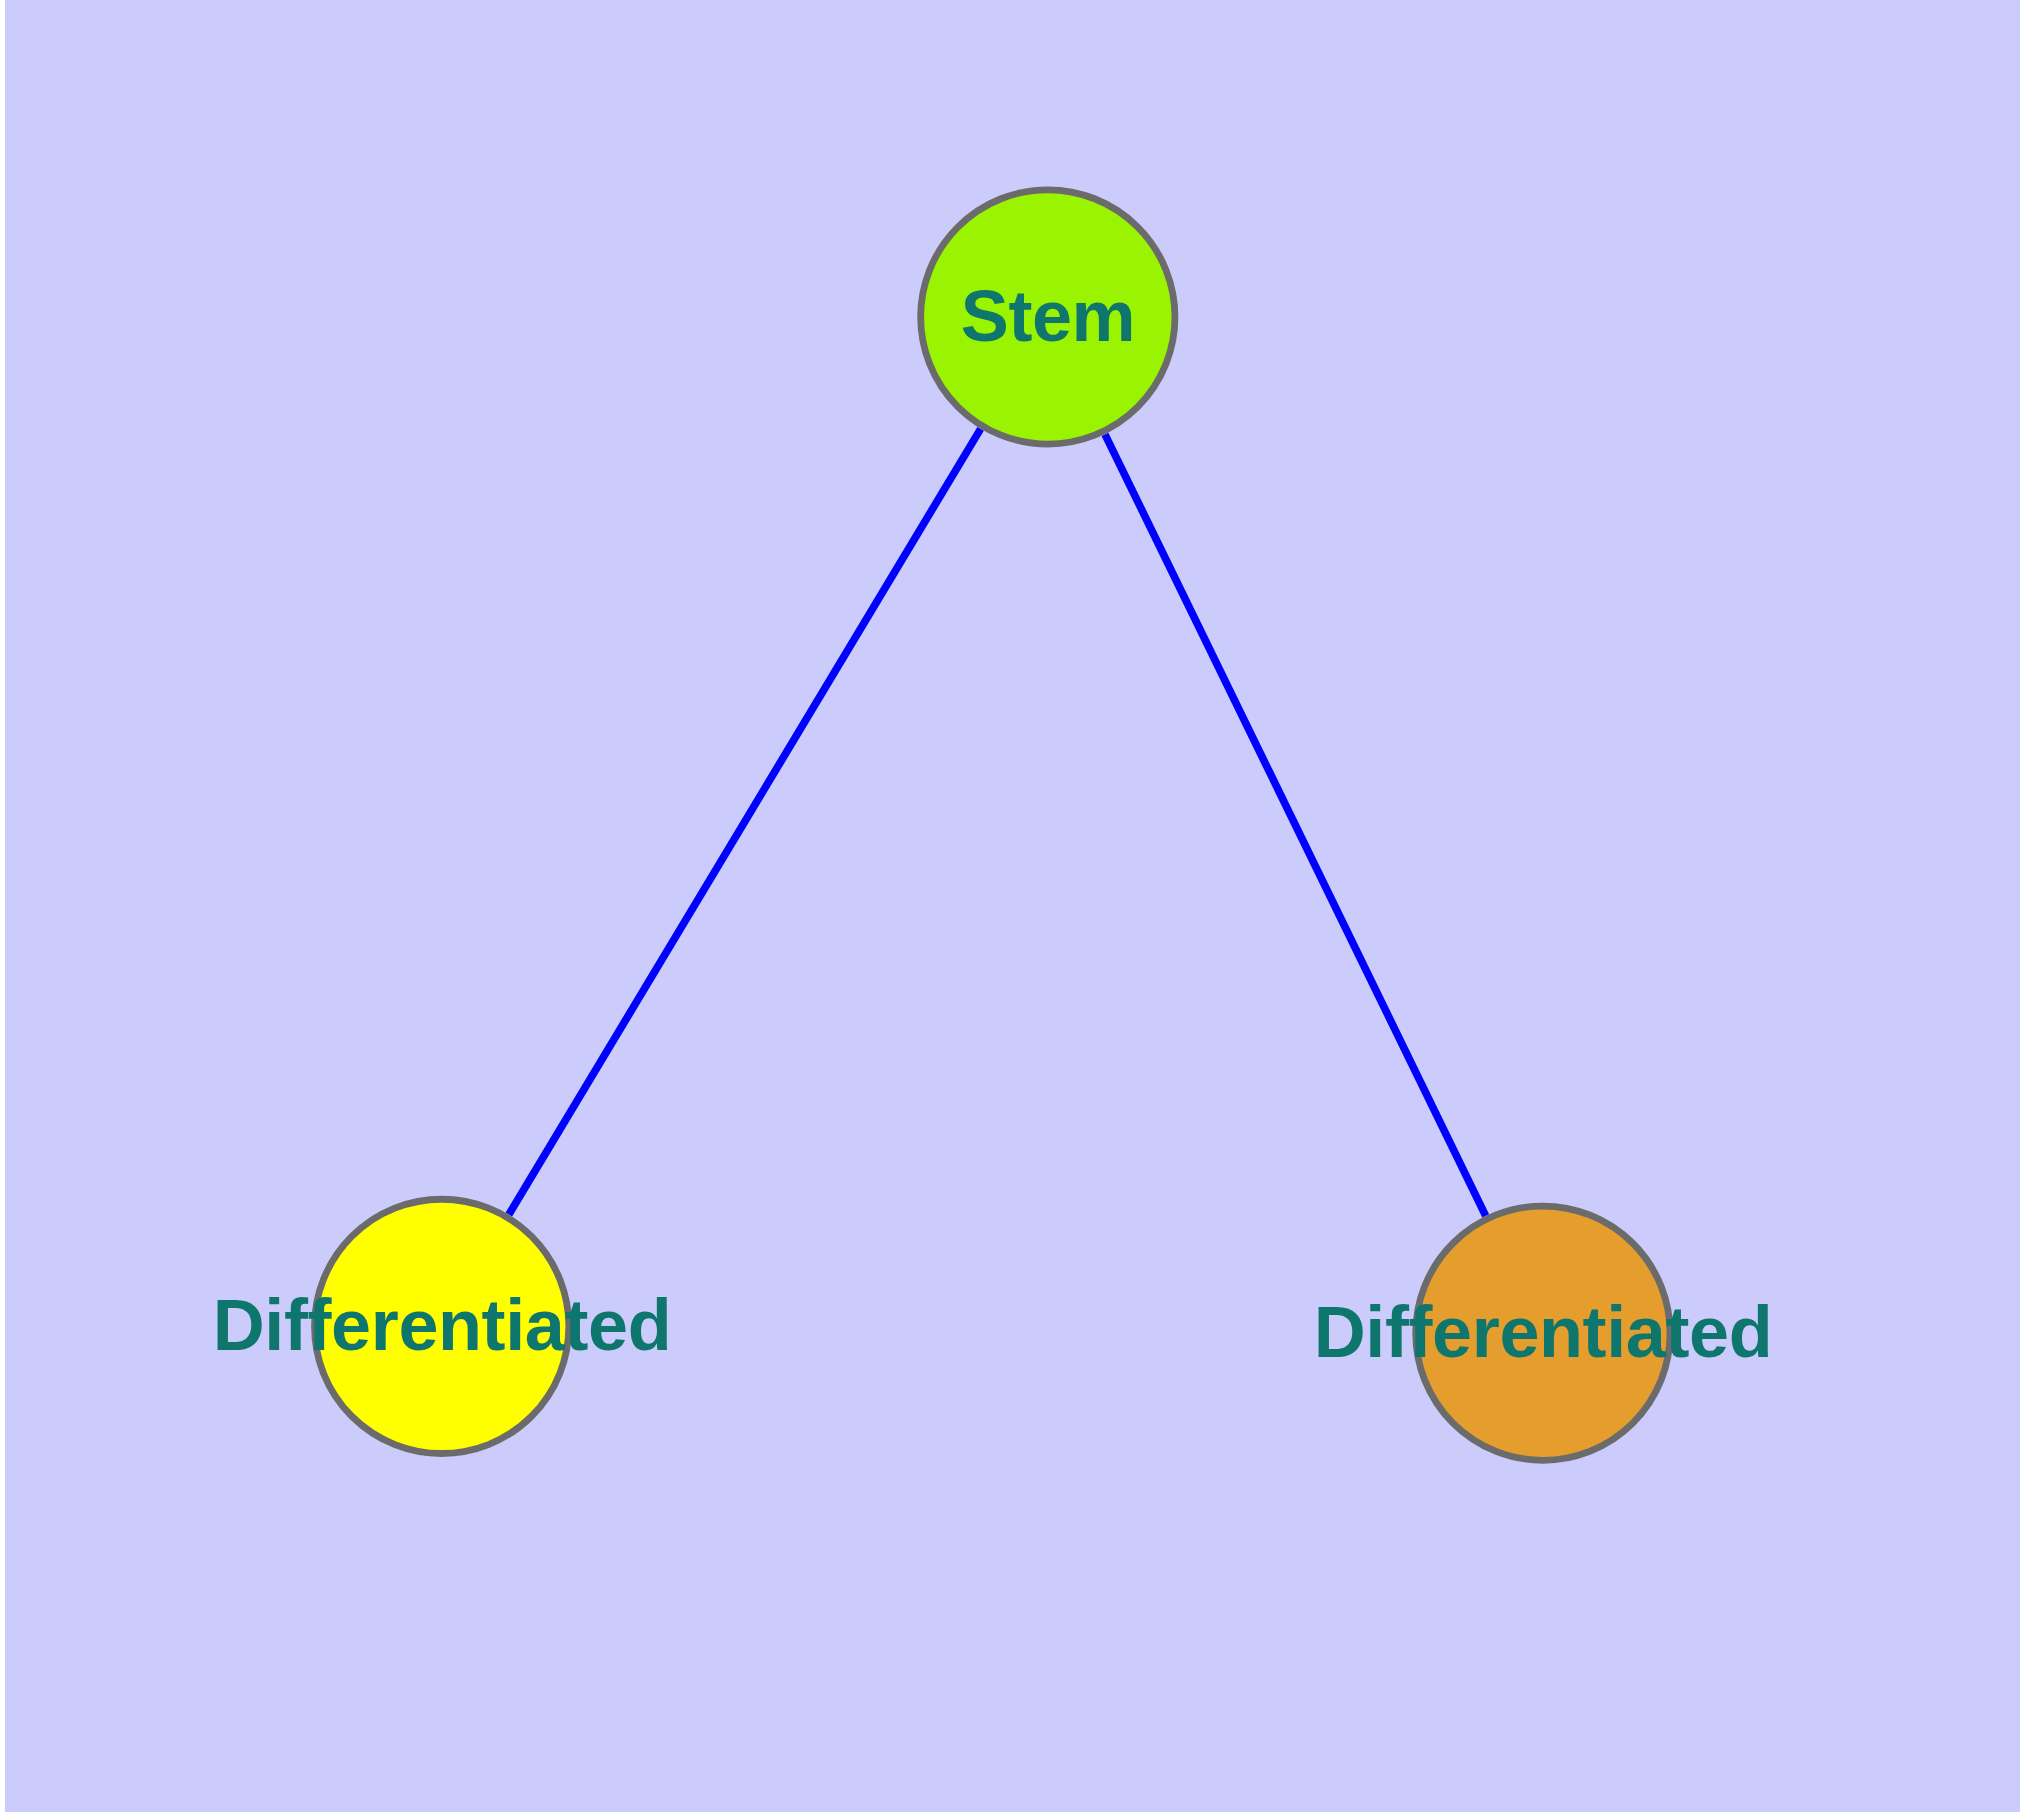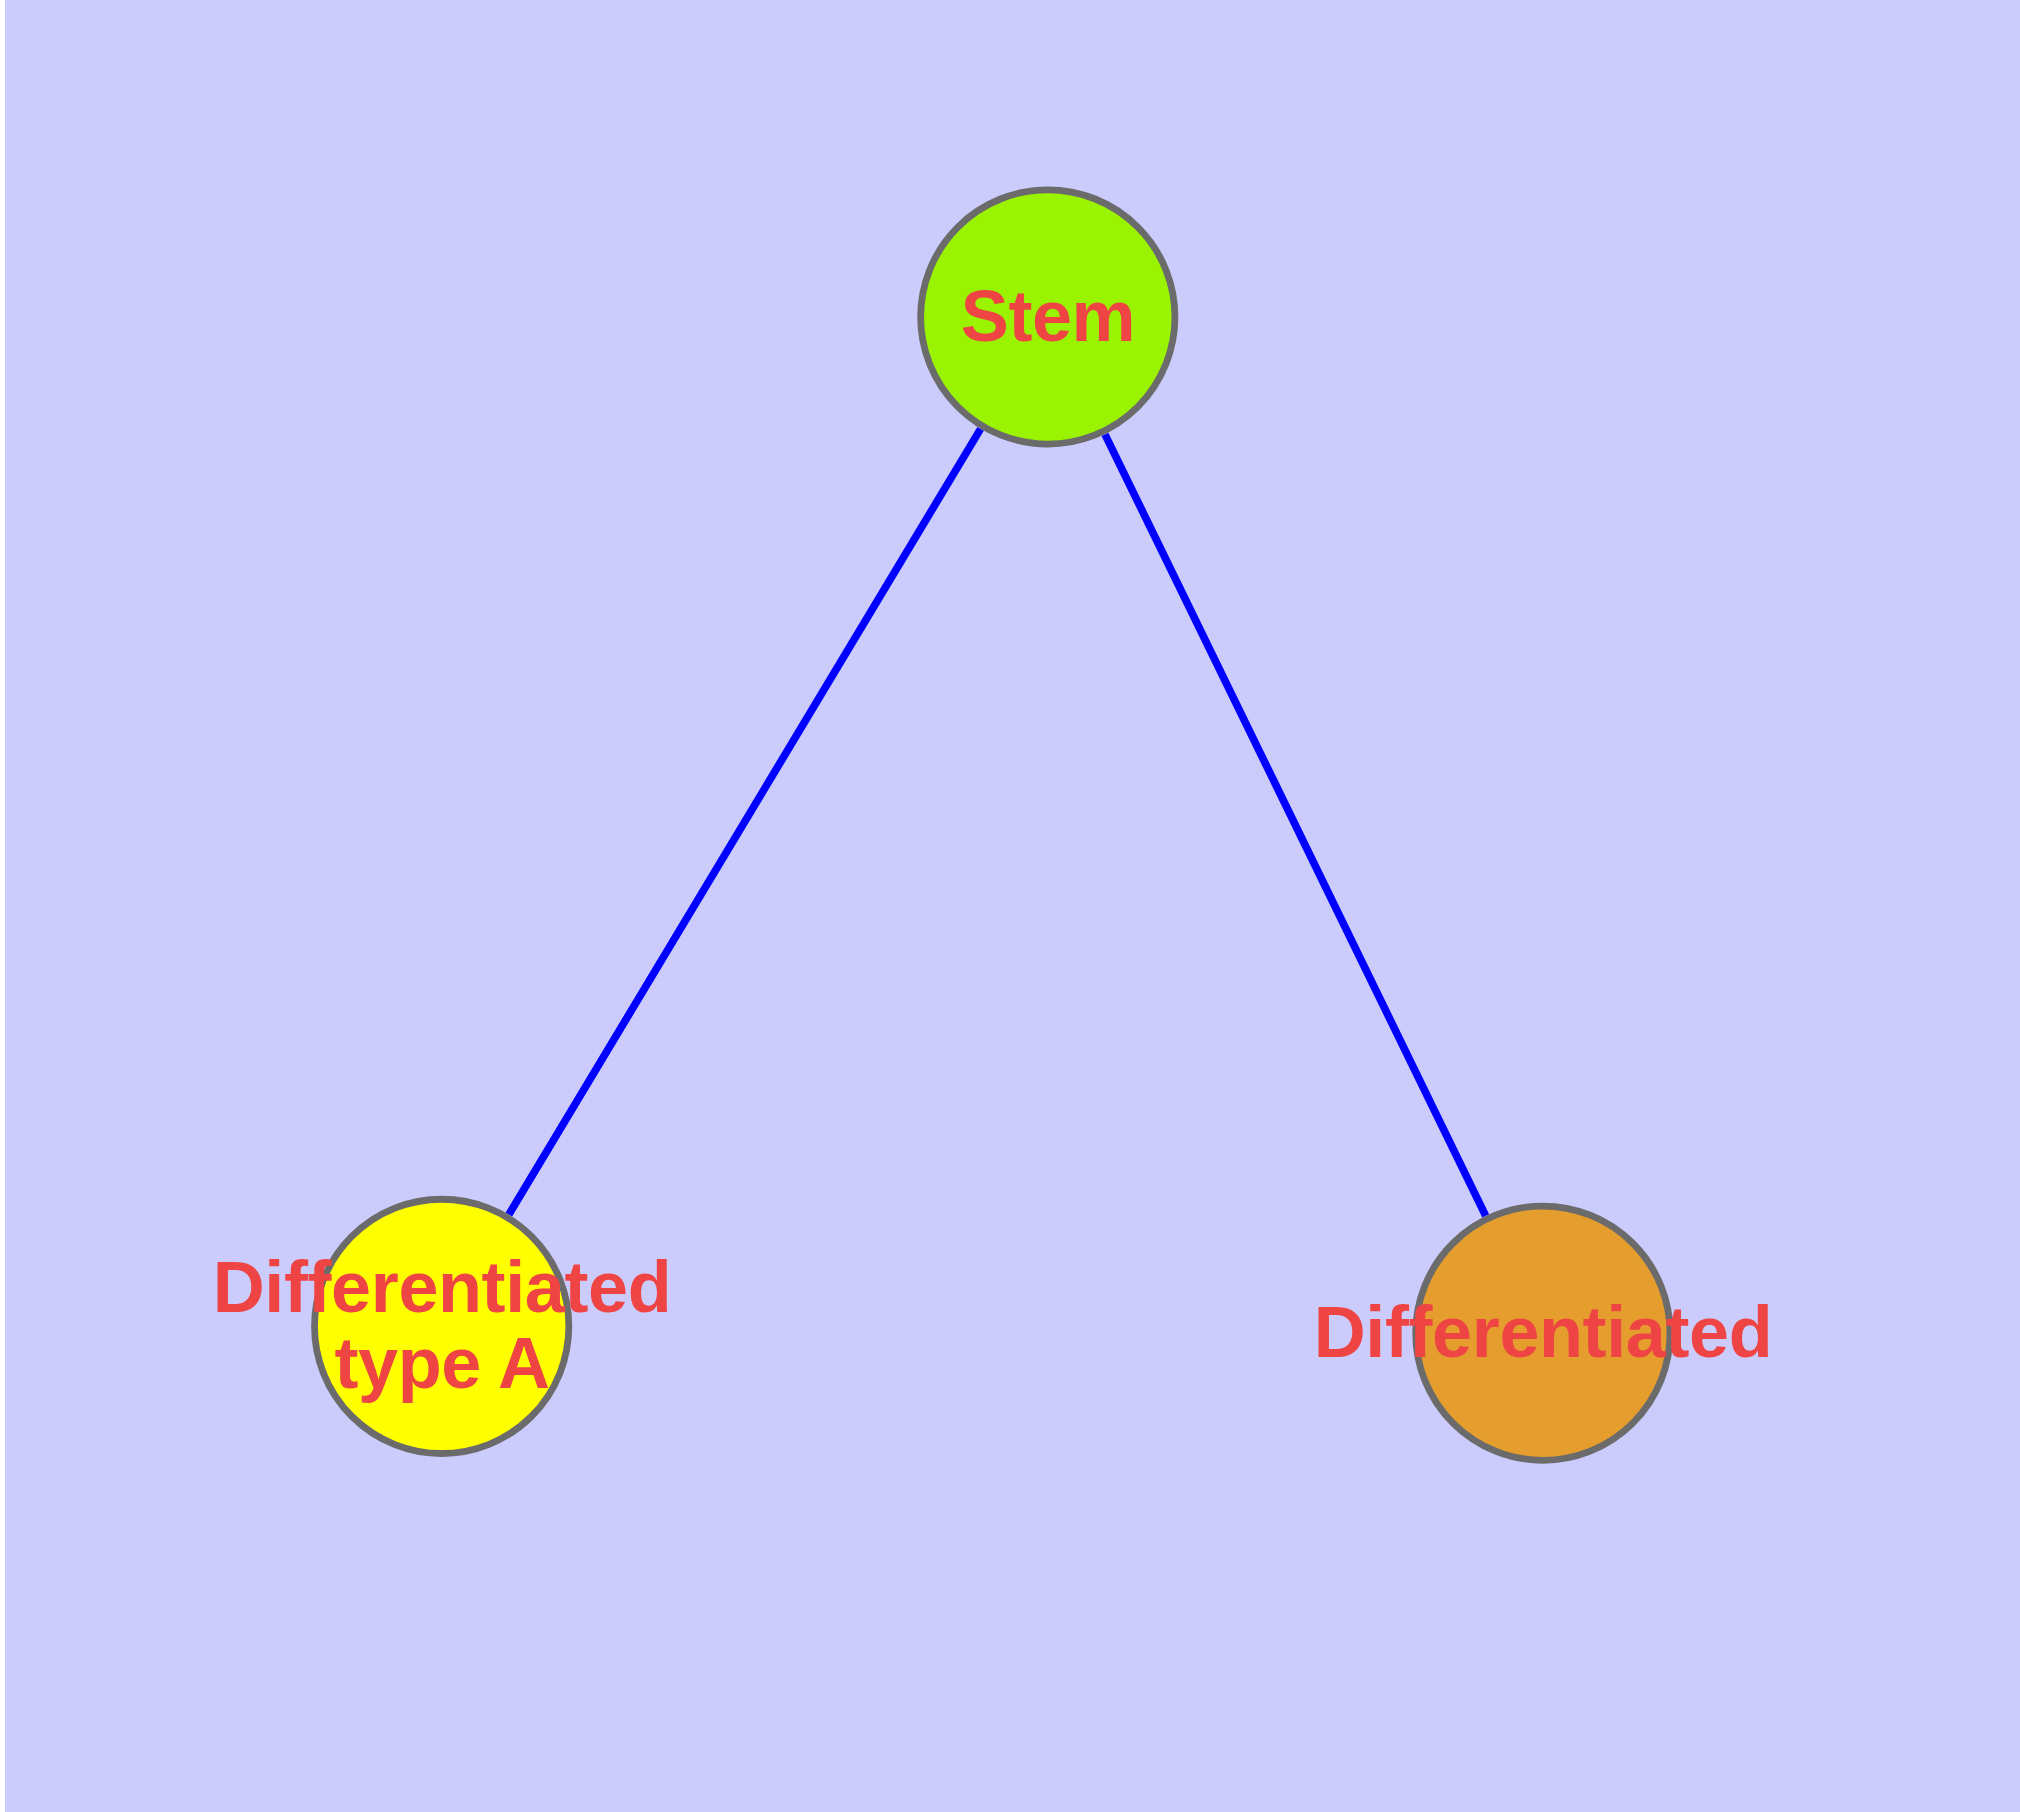--- a/index.html
+++ b/index.html
@@ -32,21 +32,21 @@
     position: absolute;
     left: 0;
     top: 0;
     width: 2021px;
     height: 1812px;
   }
   .node-label {
     position: absolute;
     text-align: center;
     font-weight: bold;
-    color: #ef4444;
+    color: #0f766e;
     white-space: pre;
     line-height: 1.05;
     letter-spacing: -0.4px;
     pointer-events: none;
     transform: translate(-50%, -50%);
   }
 </style>
 </head>
 <body>
 
@@ -61,18 +61,18 @@
       </g>
     <g id="node-layer">
         <circle cx="1236" cy="374" r="150" fill="#9af401" stroke="#6b6b6b" stroke-width="8"></circle>
         <circle cx="521" cy="1565" r="150" fill="#ffff00" stroke="#6b6b6b" stroke-width="8"></circle>
         <circle cx="1820" cy="1573" r="150" fill="#e59e2e" stroke="#6b6b6b" stroke-width="8"></circle>
       </g>
   </svg>
 
   <div id="label-layer">
       <div class="node-label" style="left: 1048px; top: 317px; font-size: 72px;"><div>Stem</div></div>
-      <div class="node-label" style="left: 442px; top: 1326px; font-size: 72px;"><div>Differentiated</div><div>type A</div></div>
+      <div class="node-label" style="left: 442px; top: 1326px; font-size: 72px;"><div>Differentiated</div></div>
       <div class="node-label" style="left: 1543px; top: 1333px; font-size: 72px;"><div>Differentiated</div></div>
     </div>
 
 </div>
 
 
 </body></html>

